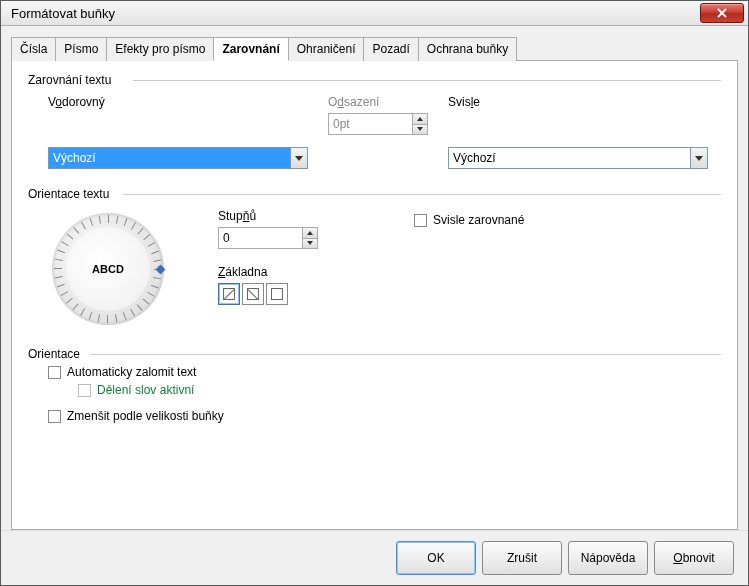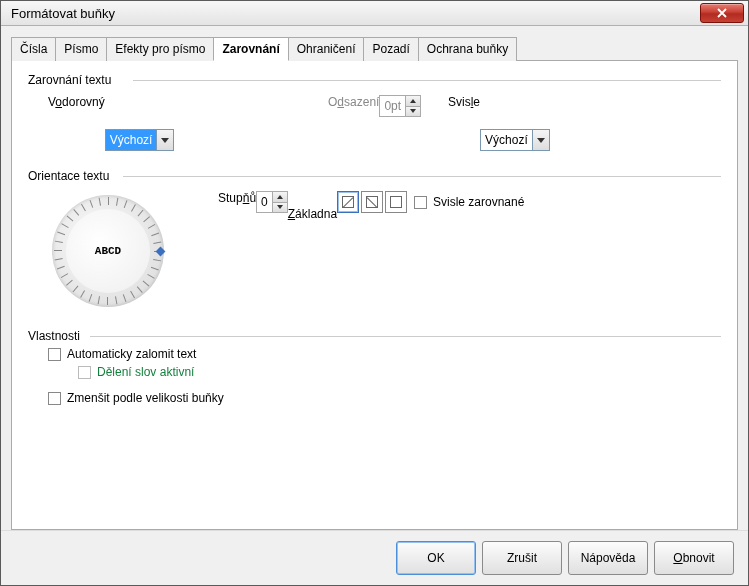--- a/index.html
+++ b/index.html
@@ -94,21 +94,21 @@
     right: 0;
     top: 50%;
     border-top: 1px solid #ccc;
   }
   .row {
     display: flex;
     gap: 20px;
     margin-top: 8px;
     padding-left: 20px;
   }
-  .col { display: flex; flex-direction: row; }
+  .col { display: flex; flex-direction: column; }
   .label { margin-bottom: 4px; }
   .label .ul { text-decoration: underline; }
   select, .combo, input[type=text], .spin {
     font-family: inherit;
     font-size: 12px;
   }
   .combo {
     display: flex;
     height: 22px;
     margin-top: 34px;
@@ -186,21 +186,20 @@
     width: 13px; height: 13px;
     border: 1px solid #888;
     background: #fff;
   }
   .dial-wrap {
     width: 120px; height: 120px;
     position: relative;
     display: flex;
     align-items: center;
     justify-content: center;
-    font-family: Liberation Mono, monospace;
   }
   .dial-outer {
     width: 112px; height: 112px;
     border-radius: 50%;
     background: radial-gradient(circle at 40% 40%, #fafafa, #d8d8d8);
     position: absolute;
     box-shadow: inset 0 0 4px rgba(0,0,0,0.2);
   }
   .dial-inner {
     width: 84px; height: 84px;
@@ -434,21 +433,21 @@
         <div class="col" style="margin-left:60px">
           <div class="checkbox-row" style="padding-left:16px">
             <div class="cb"></div>
             <span>
               <span>Svis</span><span class="ul">l</span><span>e zarovnané</span>
             </span>
           </div>
         </div>
       </div>
 
-      <div class="group-label" style="--lw:62px;margin-top:18px">Vlastnosti</div>
+      <div class="group-label" style="--lw:62px;margin-top:18px">Orientace</div>
       <div class="checkbox-row">
         <div class="cb"></div>
         <span>
           <span></span><span class="ul">A</span><span>utomaticky zalomit text</span>
         </span>
       </div>
       <div class="checkbox-row indent disabled">
         <div class="cb" style="border-color:#bbb"></div>
         <span>
           <span>Dělení slov a</span><span class="ul">k</span><span>tivní</span>

